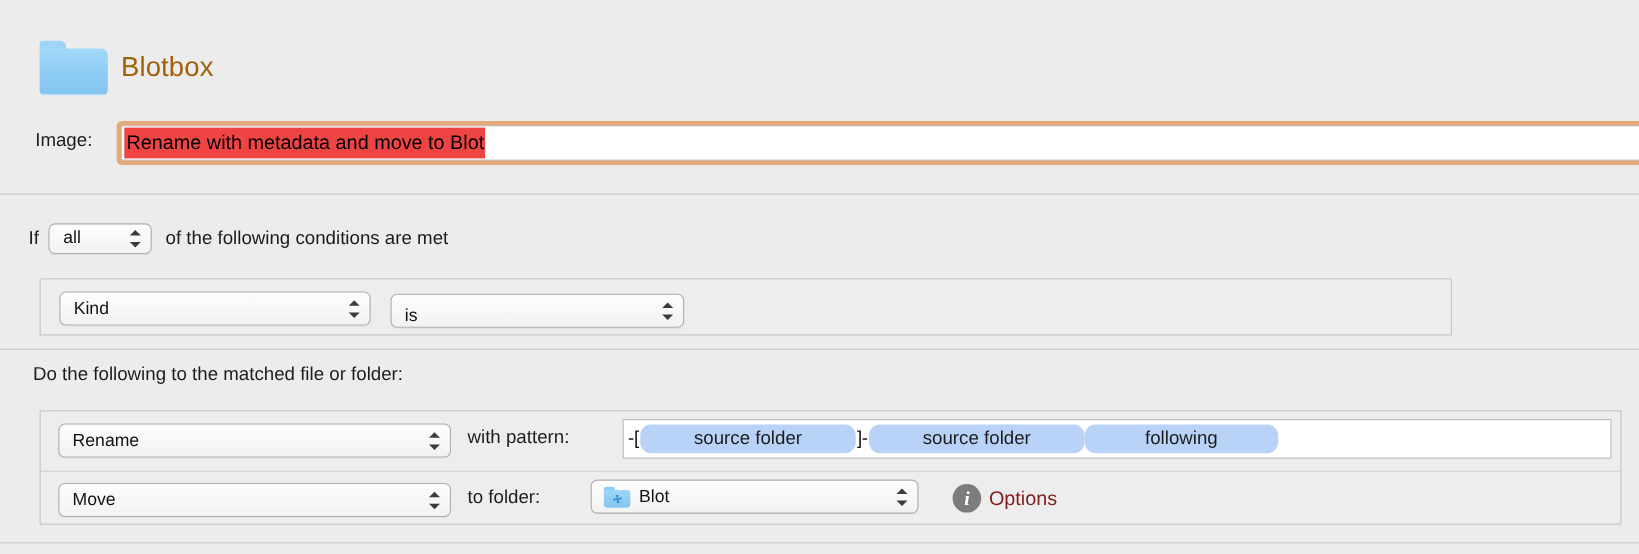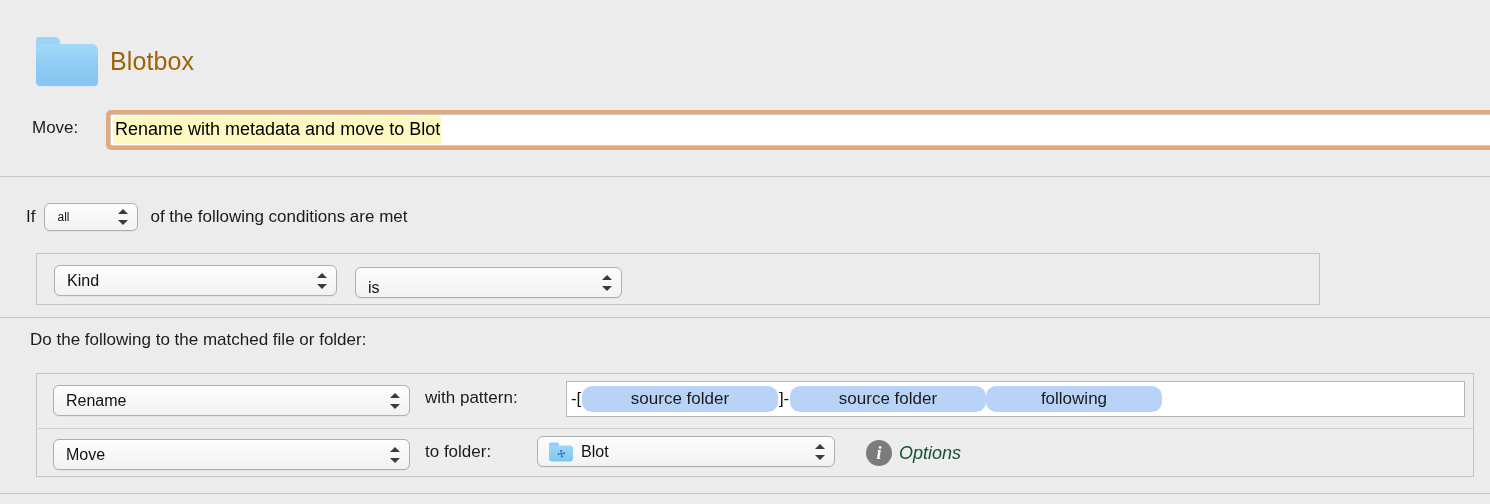--- a/index.html
+++ b/index.html
@@ -83,21 +83,21 @@
     border-radius: 2px;
     box-sizing: border-box;
     display: flex;
     align-items: center;
     padding: 0 2px;
     overflow: hidden;
   }
   .name-sel {
     font-size: 18px;
     color: #000;
-    background: #fef9c3;
+    background: #ef4444;
     padding: 3px 1px 4px 2px;
     white-space: nowrap;
   }
 
   .divider {
     position: absolute;
     left: 0;
     width: 1490px;
     height: 1px;
     background: #c8c8c8;
@@ -152,21 +152,21 @@
   .chev::before {
     top: 1px;
     border-bottom: 5.5px solid #3b3b3b;
   }
   .chev::after {
     bottom: 1px;
     border-top: 5.5px solid #3b3b3b;
   }
 
   .popup-all { width: 94px; height: 28px; }
-  .popup-all .lbl { font-size: 12px; padding-left: 12px; }
+  .popup-all .lbl { font-size: 16px; padding-left: 12px; }
 
   
   .panel {
     position: absolute;
     background: #ededed;
     border: 1px solid #c4c4c4;
     box-sizing: border-box;
   }
   .cond-panel {
     left: 36px; top: 253px;
@@ -304,38 +304,37 @@
     font-style: italic;
     font-weight: bold;
     font-size: 18px;
     display: flex;
     align-items: center;
     justify-content: center;
     line-height: 1;
   }
   .options-text {
     font-size: 18px;
-    color: #14532d;
-    font-style: italic;
+    color: #7f1d1d;
   }
 </style>
 </head>
 <body>
 
 <div id="root">
 
   <div class="header">
     <div class="folder-big">
       <div class="tab"></div>
       <div class="body"></div>
     </div>
     <div class="title-text">Blotbox</div>
   </div>
 
-  <div class="name-label">Move:</div>
+  <div class="name-label">Image:</div>
   <div class="name-field-wrap">
     <div class="name-field">
       <span class="name-sel">Rename with metadata and move to Blot</span>
     </div>
   </div>
 
   <div class="divider" style="top:176px;"></div>
 
   <div class="if-row">
     <span class="if-word">If</span>

